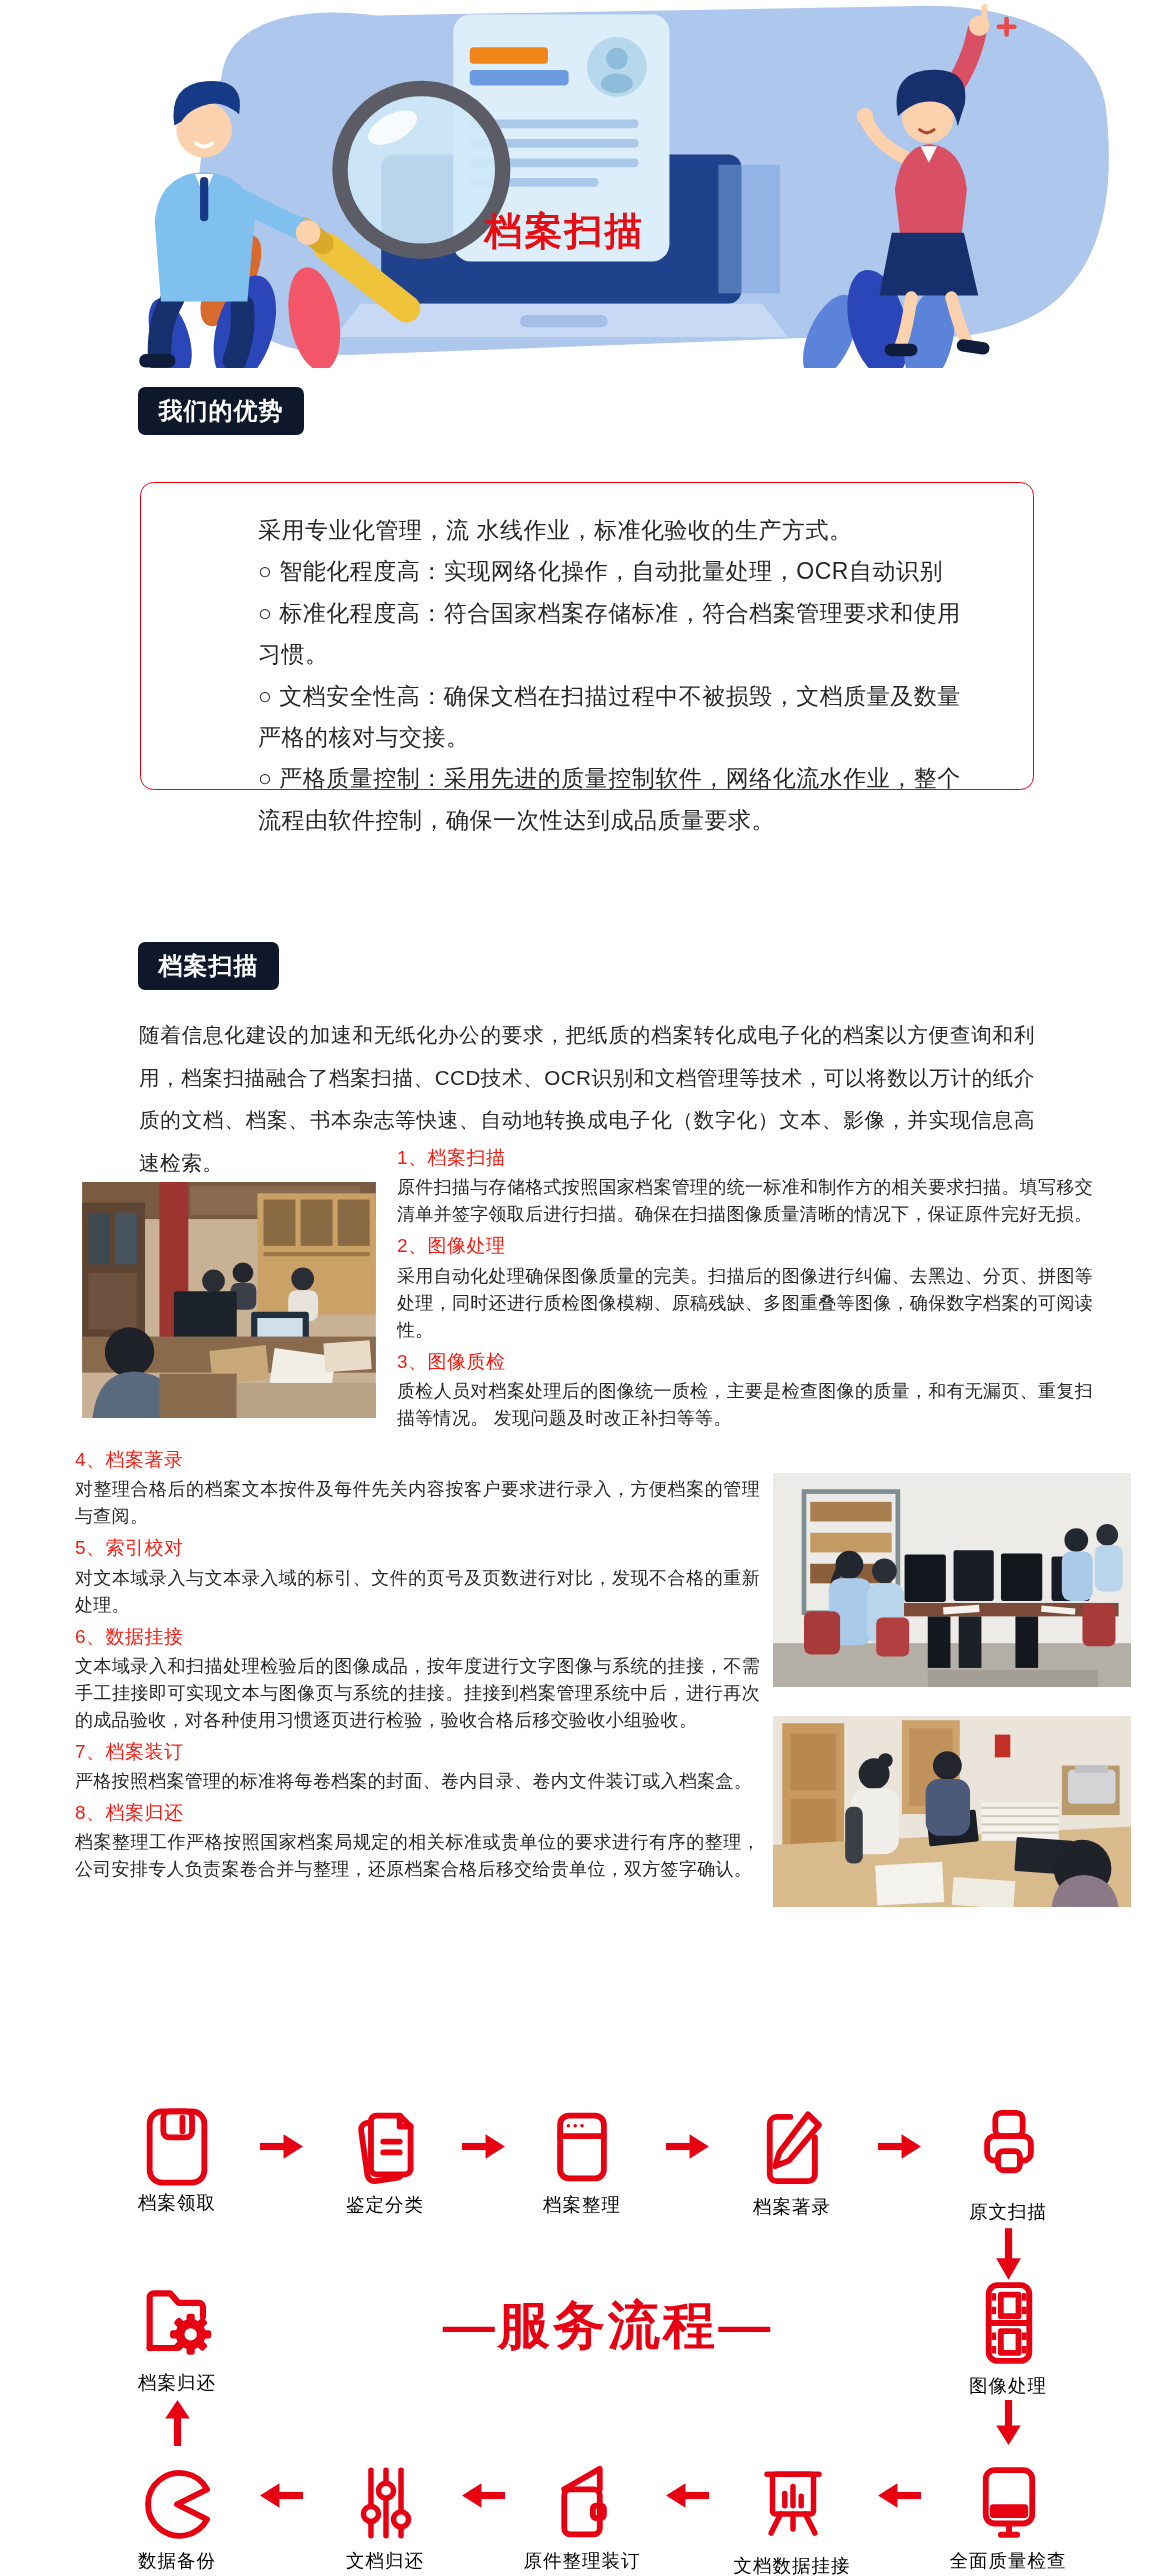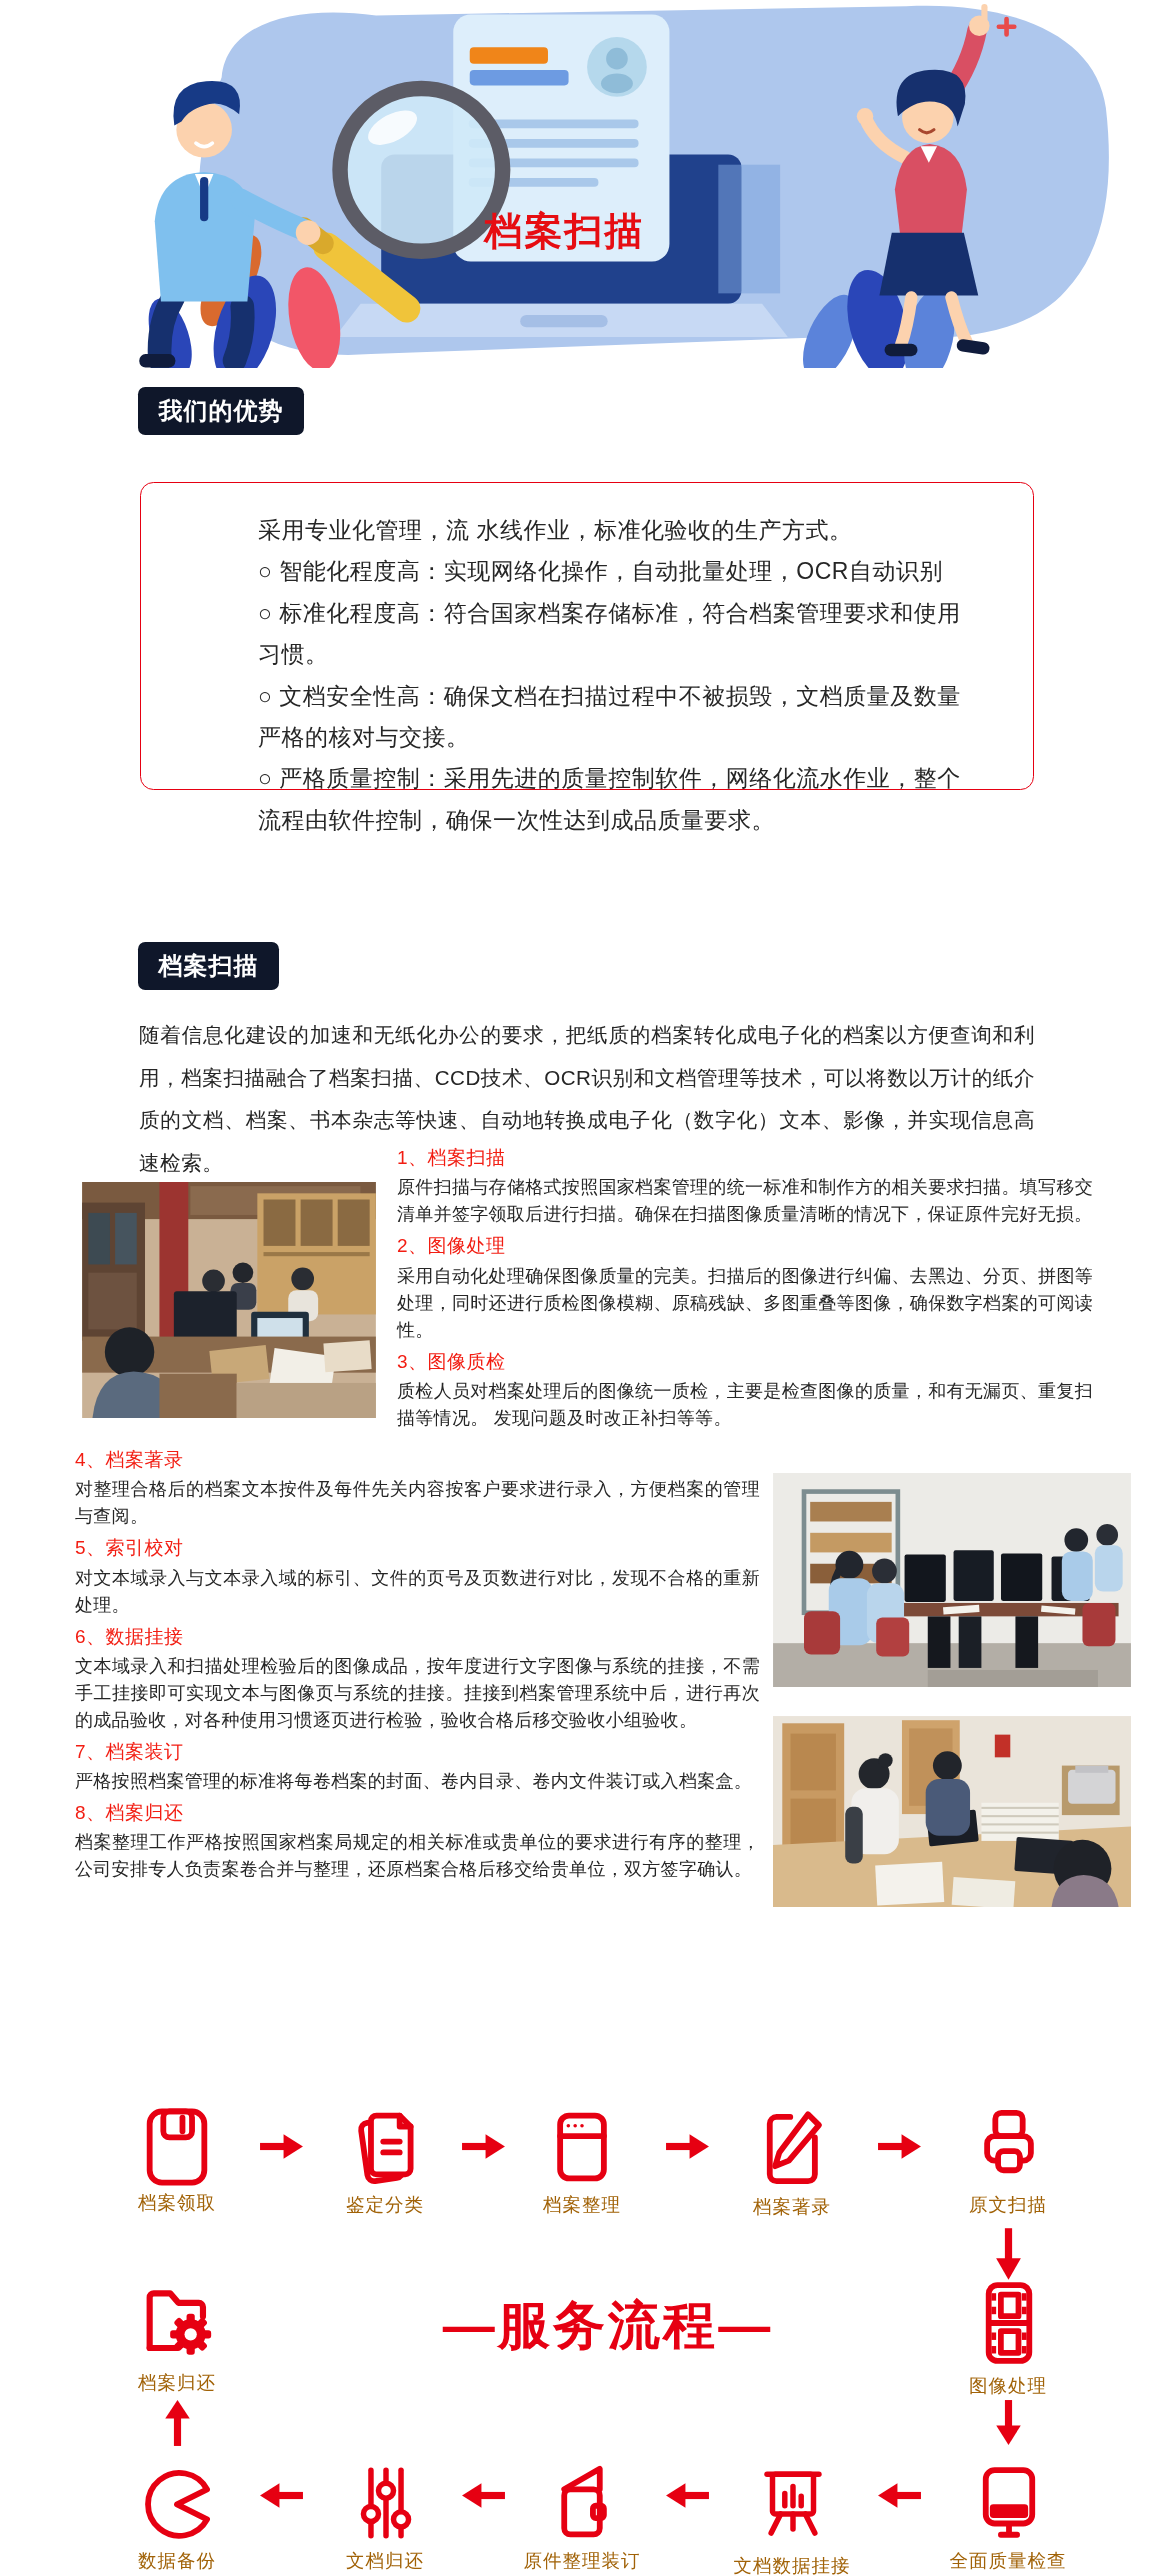--- a/index.html
+++ b/index.html
@@ -30,21 +30,21 @@
   .steps13{position:absolute;left:315px;top:0;width:696px;}
   .row48{position:absolute;left:75px;top:1442px;width:1030px;height:464px;}
   .steps48{position:absolute;left:0;top:0;width:685px;}
   .photo2{position:absolute;left:698px;top:31px;width:358px;height:214px;}
   .photo3{position:absolute;left:698px;top:274px;width:358px;height:191px;}
   .photo-frame svg{display:block;width:100%;height:100%;}
   
   .flow{position:absolute;left:0;top:2081px;width:1168px;height:520px;}
   .flow-item{position:absolute;width:185px;text-align:center;}
   .flow-item svg{display:inline-block;}
-  .flow-label{position:absolute;width:216px;text-align:center;font-size:18.5px;color:#a16207;
+  .flow-label{position:absolute;width:216px;text-align:center;font-size:18.5px;color:#000000;
         letter-spacing:1px;white-space:nowrap;}
   .flow-title{position:absolute;left:309px;top:210px;width:598px;text-align:center;
         font-size:52px;font-weight:bold;color:#e60012;letter-spacing:3.1px;white-space:nowrap;}
   .arrow{position:absolute;}
 </style>
 </head>
 <body>
 
 <div class="page">
 
@@ -300,21 +300,21 @@
         <rect x="40" y="10" width="40" height="34" rx="9"></rect>
           <rect x="28" y="44" width="64" height="36" rx="11"></rect>
           <rect x="44" y="66" width="32" height="28" rx="8" fill="#ffffff"></rect>
       </svg>
     </div>
 
     <div class="flow-label" style="left:69px;top:109px;">档案领取</div>
     <div class="flow-label" style="left:277px;top:111px;">鉴定分类</div>
     <div class="flow-label" style="left:474px;top:111px;">档案整理</div>
     <div class="flow-label" style="left:684px;top:113px;font-family:Liberation Mono, monospace;">档案著录</div>
-    <div class="flow-label" style="left:900px;top:111px;">原文扫描</div>
+    <div class="flow-label" style="left:900px;top:118px;">原文扫描</div>
 
     <svg class="arrow" style="left:258px;top:49px;" width="47" height="33" viewBox="0 0 92 64">
         <rect x="4" y="25" width="50" height="14" fill="#e60012"></rect>
         <path d="M50 8 L88 32 L50 56 Z" fill="#e60012"></path>
       </svg>
     <svg class="arrow" style="left:460px;top:49px;" width="47" height="33" viewBox="0 0 92 64">
         <rect x="4" y="25" width="50" height="14" fill="#e60012"></rect>
         <path d="M50 8 L88 32 L50 56 Z" fill="#e60012"></path>
       </svg>
     <svg class="arrow" style="left:664px;top:49px;" width="47" height="33" viewBox="0 0 92 64">

